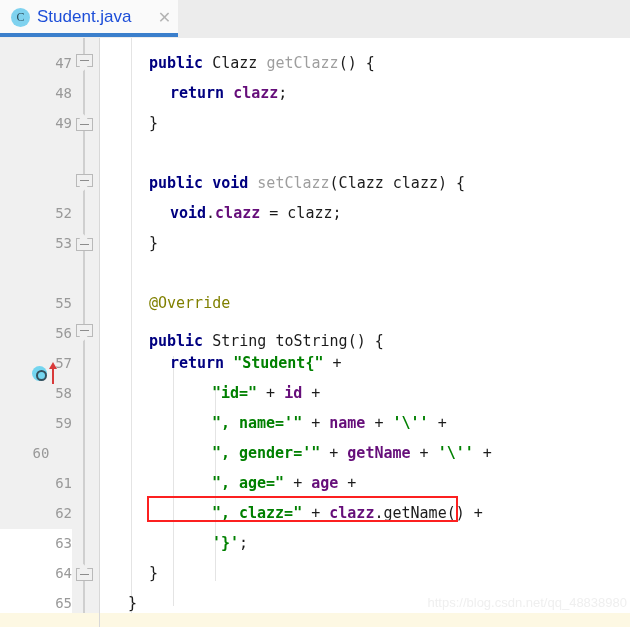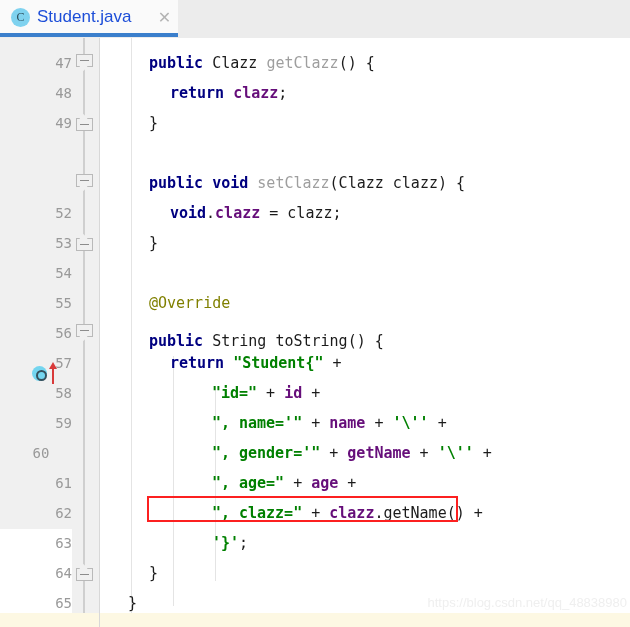--- a/index.html
+++ b/index.html
@@ -231,21 +231,20 @@
   </div>
 
   <div id="editor">
 
     <div id="gutter">
         <div class="line-no" style="top: 10px;">47</div>
         <div class="line-no" style="top: 40px;">48</div>
         <div class="line-no" style="top: 70px;">49</div>
         <div class="line-no" style="top: 160px;">52</div>
         <div class="line-no" style="top: 190px;">53</div>
-        <div class="line-no" style="top: 220px;">54</div>
         <div class="line-no" style="top: 250px;">55</div>
         <div class="line-no" style="top: 280px;">56</div>
         <div class="line-no" style="top: 310px;">57</div>
         <div class="line-no" style="top: 340px;">58</div>
         <div class="line-no" style="top: 370px;">59</div>
         <div class="line-no" style="top: 400px; text-align: center;">60</div>
         <div class="line-no" style="top: 430px;">61</div>
         <div class="line-no" style="top: 460px;">62</div>
         <div class="line-no" style="top: 490px;">63</div>
         <div class="line-no" style="top: 520px;">64</div>

